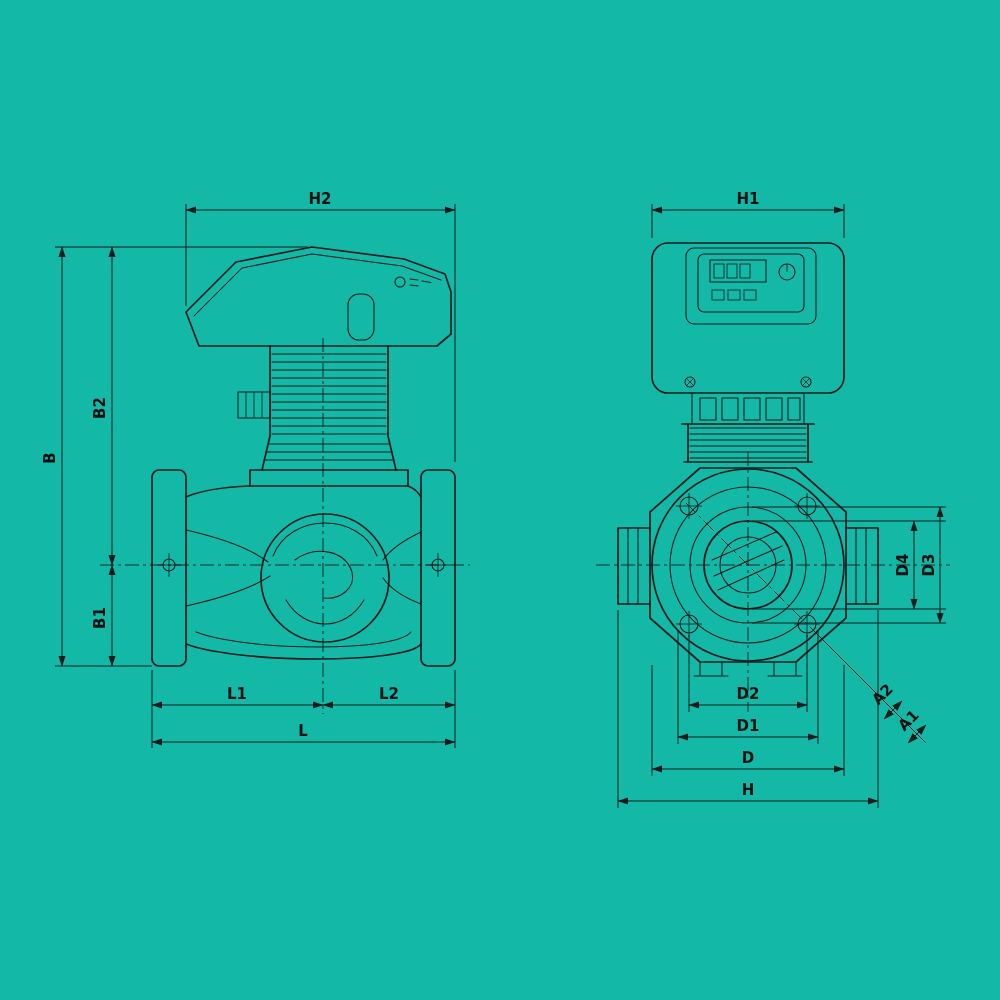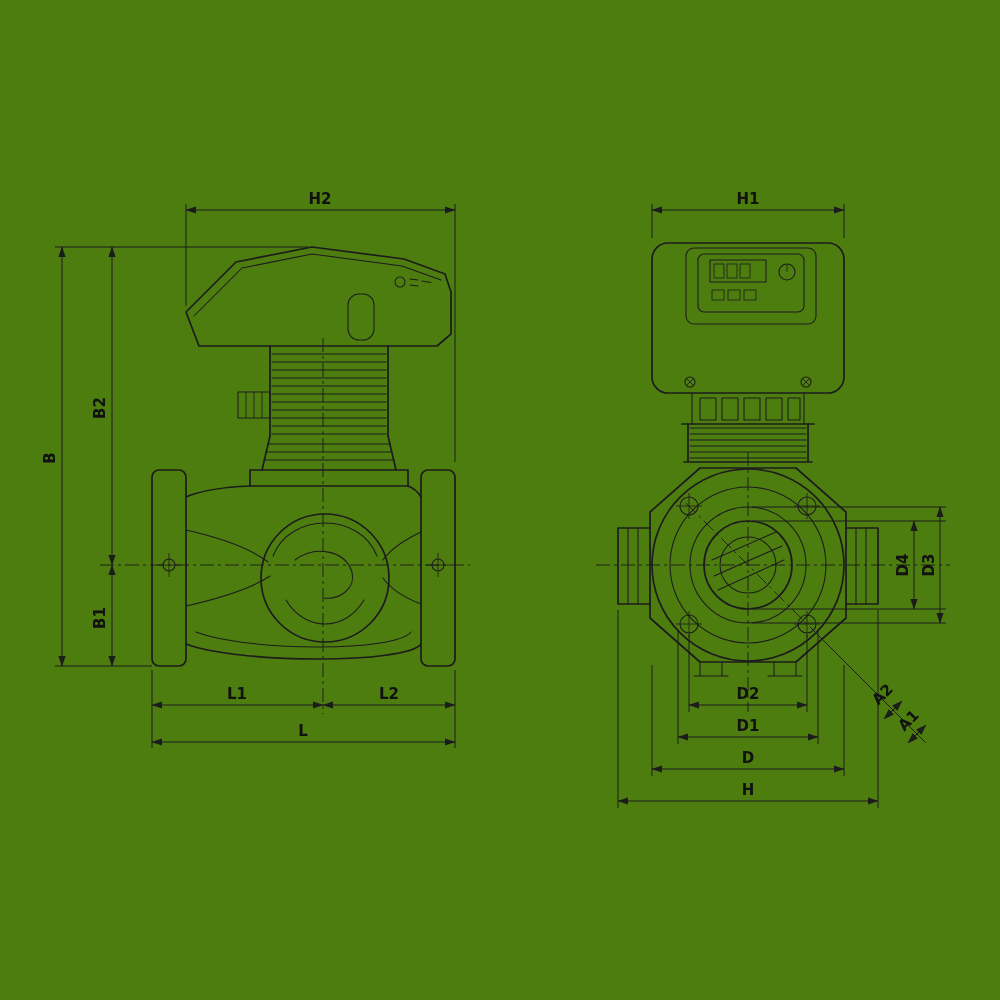--- a/index.html
+++ b/index.html
@@ -1,16 +1,16 @@
 <!DOCTYPE html>
 <html><head>
 <meta charset="utf-8">
 <style>
   html,body{margin:0;padding:0;background:#fff;}
-  .stage{width:1000px;height:1000px;background:#4d7c0f;position:relative;font-family:"DejaVu Sans",sans-serif;}
+  .stage{width:1000px;height:1000px;background:#14b8a6;position:relative;font-family:"DejaVu Sans",sans-serif;}
   svg{display:block;}
   .s  {stroke:#1c1c1c;stroke-width:1.7;fill:none;stroke-linecap:round;stroke-linejoin:round;}
   .t  {stroke:#1c1c1c;stroke-width:1.05;fill:none;stroke-linecap:round;stroke-linejoin:round;}
   .w  {stroke:#1c1c1c;stroke-width:0.8;fill:none;}
   .d  {stroke:#1c1c1c;stroke-width:1;fill:none;}
   .cl {stroke:#1c1c1c;stroke-width:0.9;fill:none;stroke-dasharray:14 4 3 4;}
   .lbl{font-family:"DejaVu Sans",sans-serif;font-size:15px;font-weight:bold;fill:#111;text-anchor:middle;}
 </style>
 </head>
 <body>

